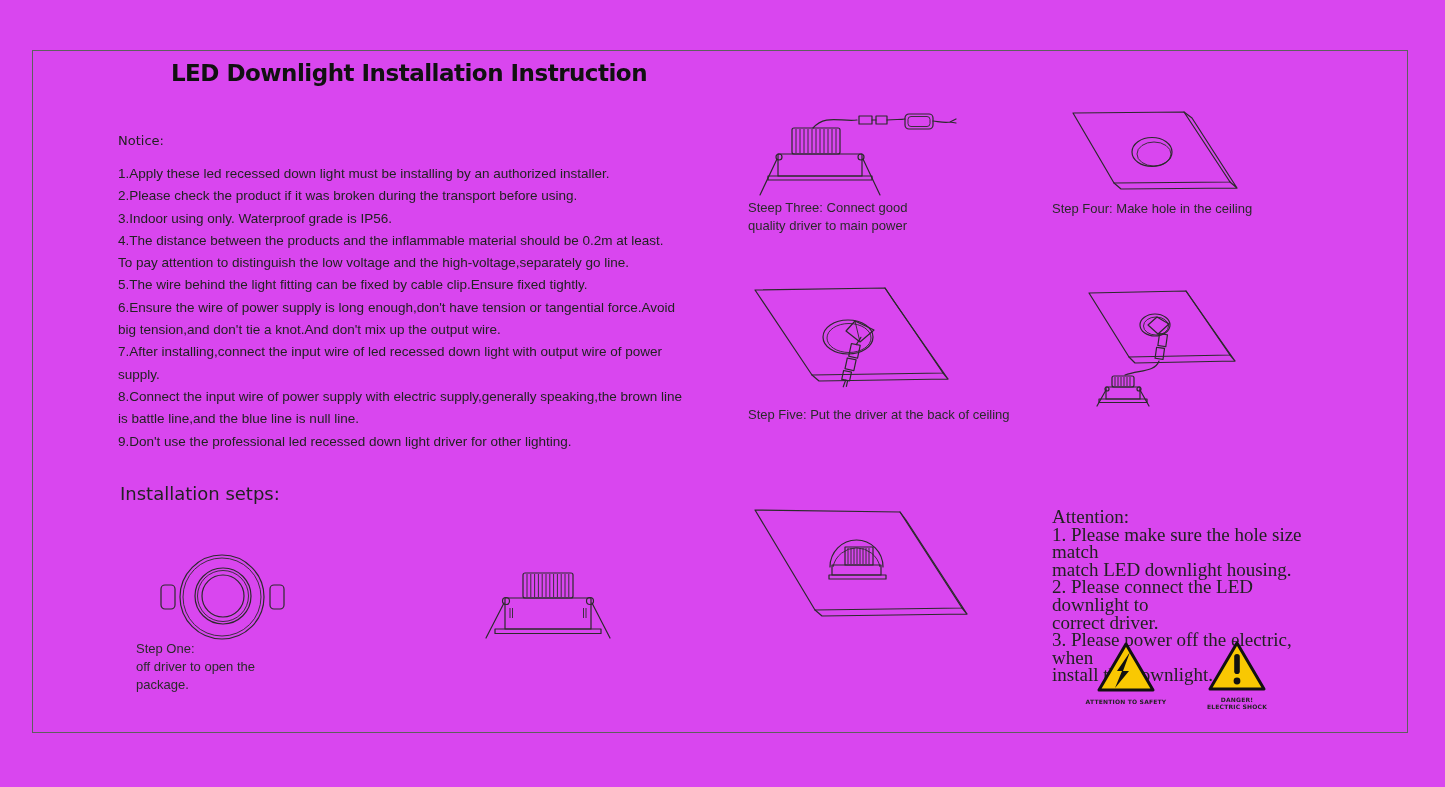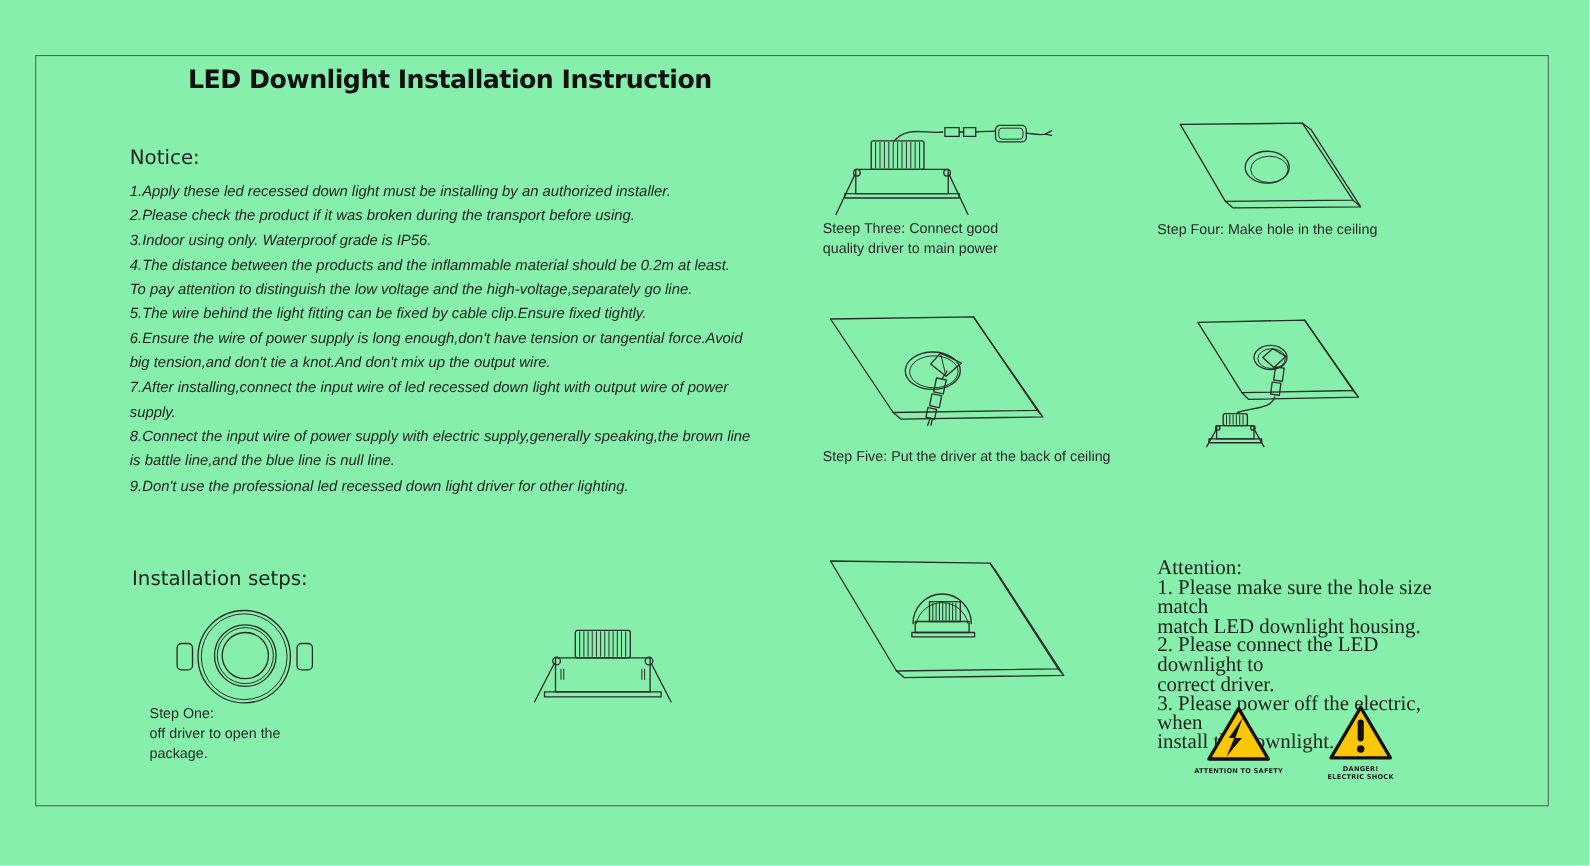--- a/index.html
+++ b/index.html
@@ -1,26 +1,26 @@
 <!DOCTYPE html>
 <html><head>
 <meta charset="utf-8">
 <style>
   html,body{margin:0;padding:0;background:#ffffff;}
-  .canvas{position:relative;width:1445px;height:787px;background:#86efac;overflow:hidden;
+  .canvas{position:relative;width:1445px;height:787px;background:#d946ef;overflow:hidden;
           font-family:"Liberation Sans",sans-serif;color:#1c1c1c;}
   .frame{position:absolute;left:32px;top:50px;width:1376px;height:683px;
          border:1.5px solid #5f5f5f;box-sizing:border-box;}
   .abs{position:absolute;}
   .title{left:109px;top:60px;width:600px;text-align:center;
          font-family:"DejaVu Sans",sans-serif;font-weight:bold;font-size:23px;
          letter-spacing:-0.5px;color:#111;}
-  .h-notice{left:118px;top:133px;font-family:"DejaVu Sans",sans-serif;font-size:18px;color:#222;text-align:right;}
-  .notice-list{left:118px;top:163px;width:640px;font-size:13.5px;line-height:22.3px;color:#222;font-style:italic;}
-  .h-install{left:120px;top:516px;font-family:"DejaVu Sans",sans-serif;font-size:18px;color:#222;}
+  .h-notice{left:118px;top:133px;font-family:"DejaVu Sans",sans-serif;font-size:13px;color:#222;text-align:right;}
+  .notice-list{left:118px;top:163px;width:640px;font-size:13.5px;line-height:22.3px;color:#222;}
+  .h-install{left:120px;top:483px;font-family:"DejaVu Sans",sans-serif;font-size:18px;color:#222;}
   .caption{font-family:Liberation Sans, sans-serif;font-size:13px;line-height:18px;color:#2a2a2a;white-space:nowrap;}
   .attn{left:1052px;top:508px;width:260px;font-family:Liberation Serif, serif;
         font-size:19px;line-height:17.6px;color:#222;}
   .wcap{font-family:"DejaVu Sans",sans-serif;font-size:6px;font-weight:bold;
         text-align:center;line-height:7px;color:#222;letter-spacing:.2px;}
   svg{display:block;}
   .ln{stroke:#2b2b2b;stroke-width:1.2;fill:none;stroke-linejoin:round;stroke-linecap:round;}
   .thin{stroke:#2b2b2b;stroke-width:0.9;fill:none;}
 </style>
 </head>

